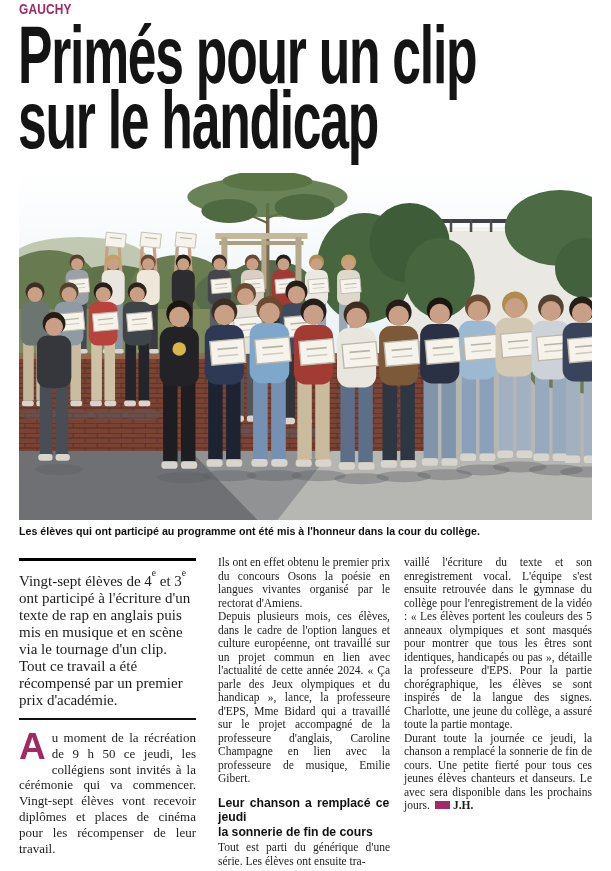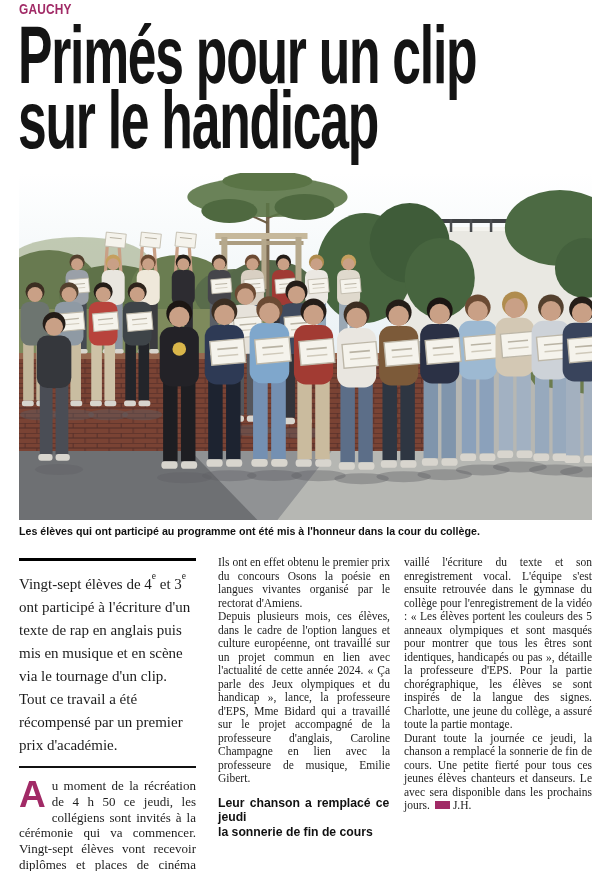--- a/index.html
+++ b/index.html
@@ -19,34 +19,34 @@
   .photo svg{display:block;width:100%;height:100%;}
   .caption{position:absolute;top:524px;left:19px;width:590px;
     font-family:"Liberation Sans",sans-serif;font-weight:700;font-size:11px;
     line-height:14px;color:#111;transform:scaleX(.97);transform-origin:left top;}
   .cols{position:absolute;top:556px;left:19px;width:573px;display:flex;}
   .col1{width:177px;margin-right:22px;}
   .col2{width:172px;margin-right:14px;}
   .col3{width:188px;}
   .toprule{border-top:3px solid #000;margin:2px 0 8px 0;}
   .midrule{border-top:2px solid #111;margin:9px 0 10px 0;}
-  .lede{font-size:15px;line-height:23px;text-align:left;}
+  .lede{font-size:15px;line-height:17px;text-align:left;}
   .lede sup{font-size:9.5px;position:relative;top:-4px;}
   .intro{font-size:13px;line-height:15.8px;text-align:justify;}
   .dropcap{float:left;font-family:"Liberation Sans",sans-serif;font-weight:700;
     font-size:37px;line-height:30px;color:var(--accent,#a12a66);
     margin:2px 6px 0 0;}
   .body-col{font-size:11.5px;line-height:13.5px;text-align:justify;
     hyphens:auto;-webkit-hyphens:auto;}
   .body-col p{margin:0;}
   .q{}
   .subhead{font-family:"Liberation Sans",sans-serif;font-weight:700;
     font-size:13px;line-height:14.5px;color:#111;margin:10px 0 2px 0;
     transform:scaleX(.94);transform-origin:left top;width:106%;}
-  .sig{font-weight:400;}
+  .sig{font-weight:700;}
   .sigblock{display:inline-block;width:15px;height:8px;
     background:var(--accent,#a12a66);margin:0 3px 0 5px;}
 </style>
 </head>
 <body>
 
 <div class="kicker">GAUCHY</div>
 
 <h1 class="headline" style="margin:0;">
   <div>Primés pour un clip</div>
@@ -525,30 +525,31 @@
 <div class="caption">Les élèves qui ont participé au programme ont été mis à l'honneur dans la cour du collège.</div>
 
 <div class="cols">
   <div class="col1">
     <div class="toprule"></div>
     <p class="lede" style="margin:0;">
       <span>Vingt-sept élèves de 4</span><sup>e</sup><span> et 3</span><sup>e</sup><span> ont participé à l'écriture d'un texte de rap en anglais puis mis en musique et en scène via le tournage d'un clip. Tout ce travail a été récompensé par un premier prix d'académie.</span>
     </p>
     <div class="midrule"></div>
     <p class="intro" style="margin:0;">
-      <span class="dropcap">A</span><span>u moment de la récréation de 4 h 50 ce jeudi, les collégiens sont invités à la cérémonie qui va commencer. Vingt-sept élèves vont recevoir diplômes et places de cinéma pour les récompenser de leur travail.</span>
+      <span class="dropcap">A</span><span>u moment de la récréation de 9 h 50 ce jeudi, les collégiens sont invités à la cérémonie qui va commencer. Vingt-sept élèves vont recevoir diplômes et places de cinéma pour les récompenser de leur travail.</span>
     </p>
   </div>
 
   <div class="col2 body-col">
     <p>Ils ont en effet obtenu le premier prix du concours Osons la poésie en langues vivantes organisé par le rectorat d'Amiens.</p>
     <p><span>Depuis plusieurs mois, ces élèves, dans le cadre de l'option langues et culture européenne, ont travaillé sur un projet commun en lien avec l'actualité de cette année 2024. « </span><span class="q">Ça parle des Jeux olympiques et du handicap</span><span> », lance, la professeure d'EPS, Mme Bidard qui a travaillé sur le projet accompagné de la professeure d'anglais, Caroline Champagne en lien avec la professeure de musique, Emilie Gibert.</span></p>
     <h3 class="subhead" style="margin:10px 0 2px 0;">
       <div>Leur chanson a remplacé ce jeudi</div>
       <div>la sonnerie de fin de cours</div>
     </h3>
+    <p>Tout est parti du générique d'une série. Les élèves ont ensuite tra-</p>
   </div>
 
   <div class="col3 body-col">
     <p><span>vaillé l'écriture du texte et son enregistrement vocal. L'équipe s'est ensuite retrouvée dans le gymnase du collège pour l'enregistrement de la vidéo : « </span><span class="q">Les élèves portent les couleurs des 5 anneaux olympiques et sont masqués pour montrer que tous les êtres sont identiques, handicapés ou pas</span><span> », détaille la professeure d'EPS. Pour la partie chorégraphique, les élèves se sont inspirés de la langue des signes. Charlotte, une jeune du collège, a assuré toute la partie montage.</span></p>
     <p><span>Durant toute la journée ce jeudi, la chanson a remplacé la sonnerie de fin de cours. Une petite fierté pour tous ces jeunes élèves chanteurs et danseurs. Le avec sera disponible dans les prochains jours.</span><span class="sigblock"></span><span class="sig">J.H.</span></p>
   </div>
 </div>
 
 </body></html>

